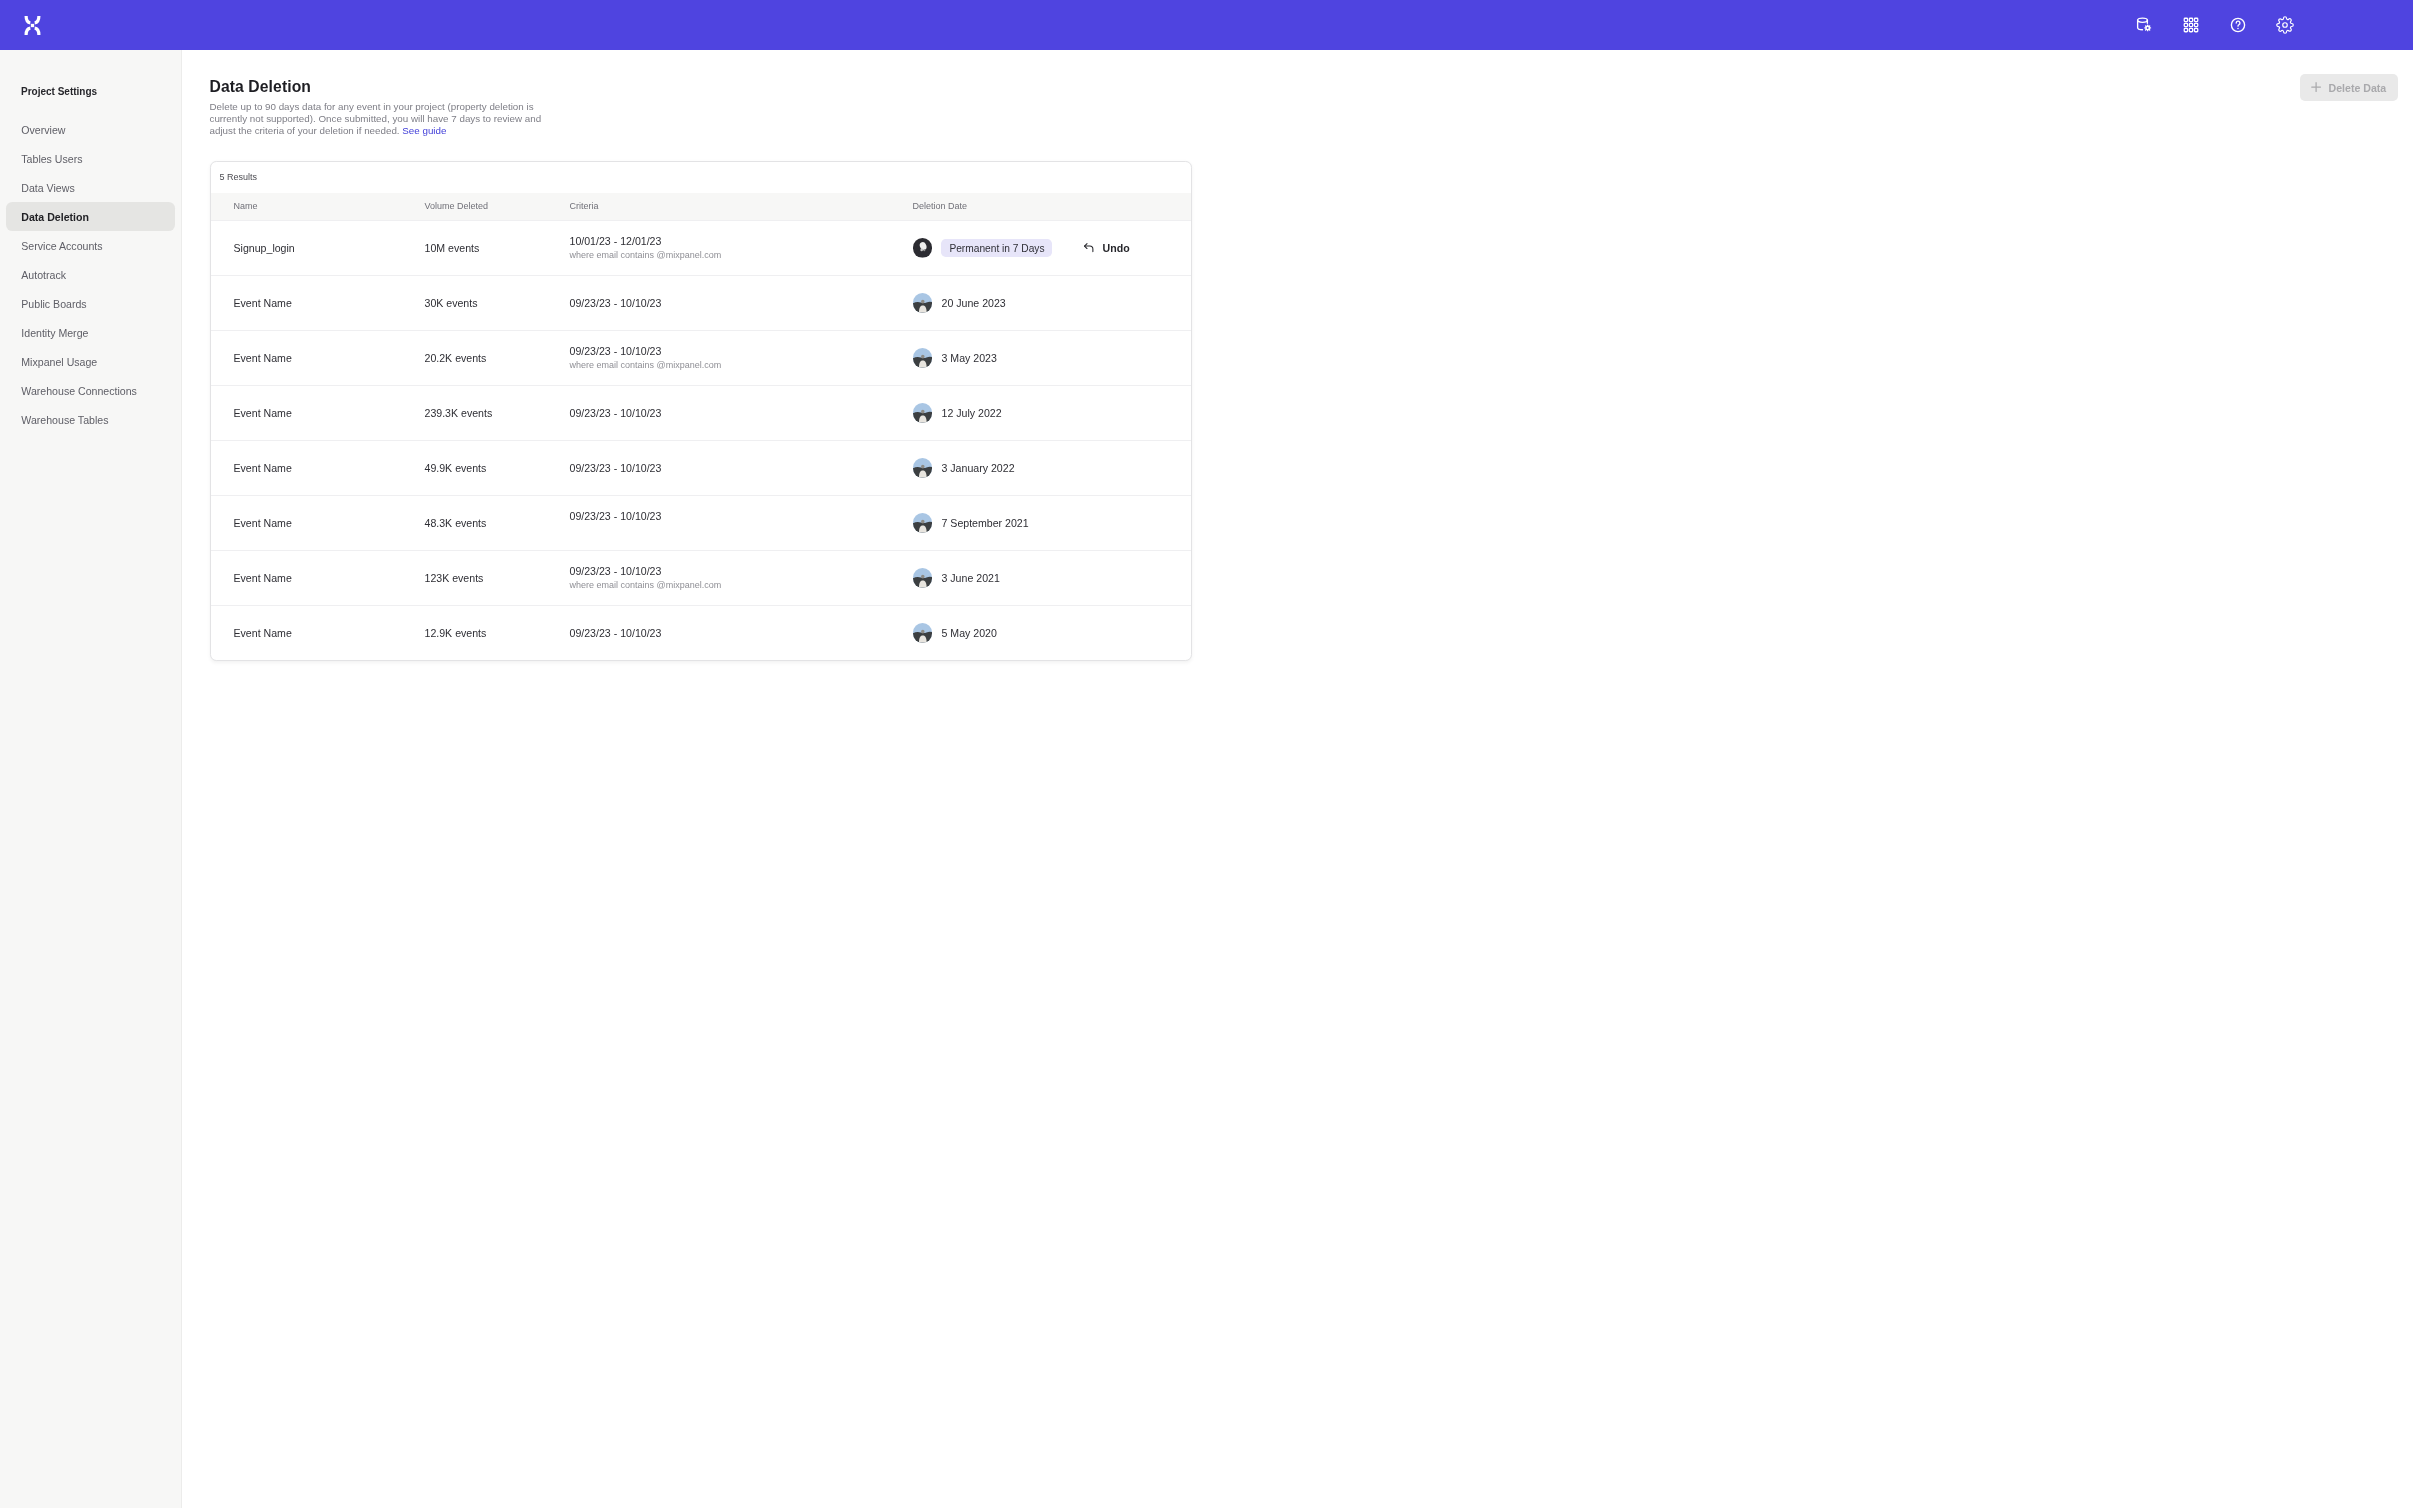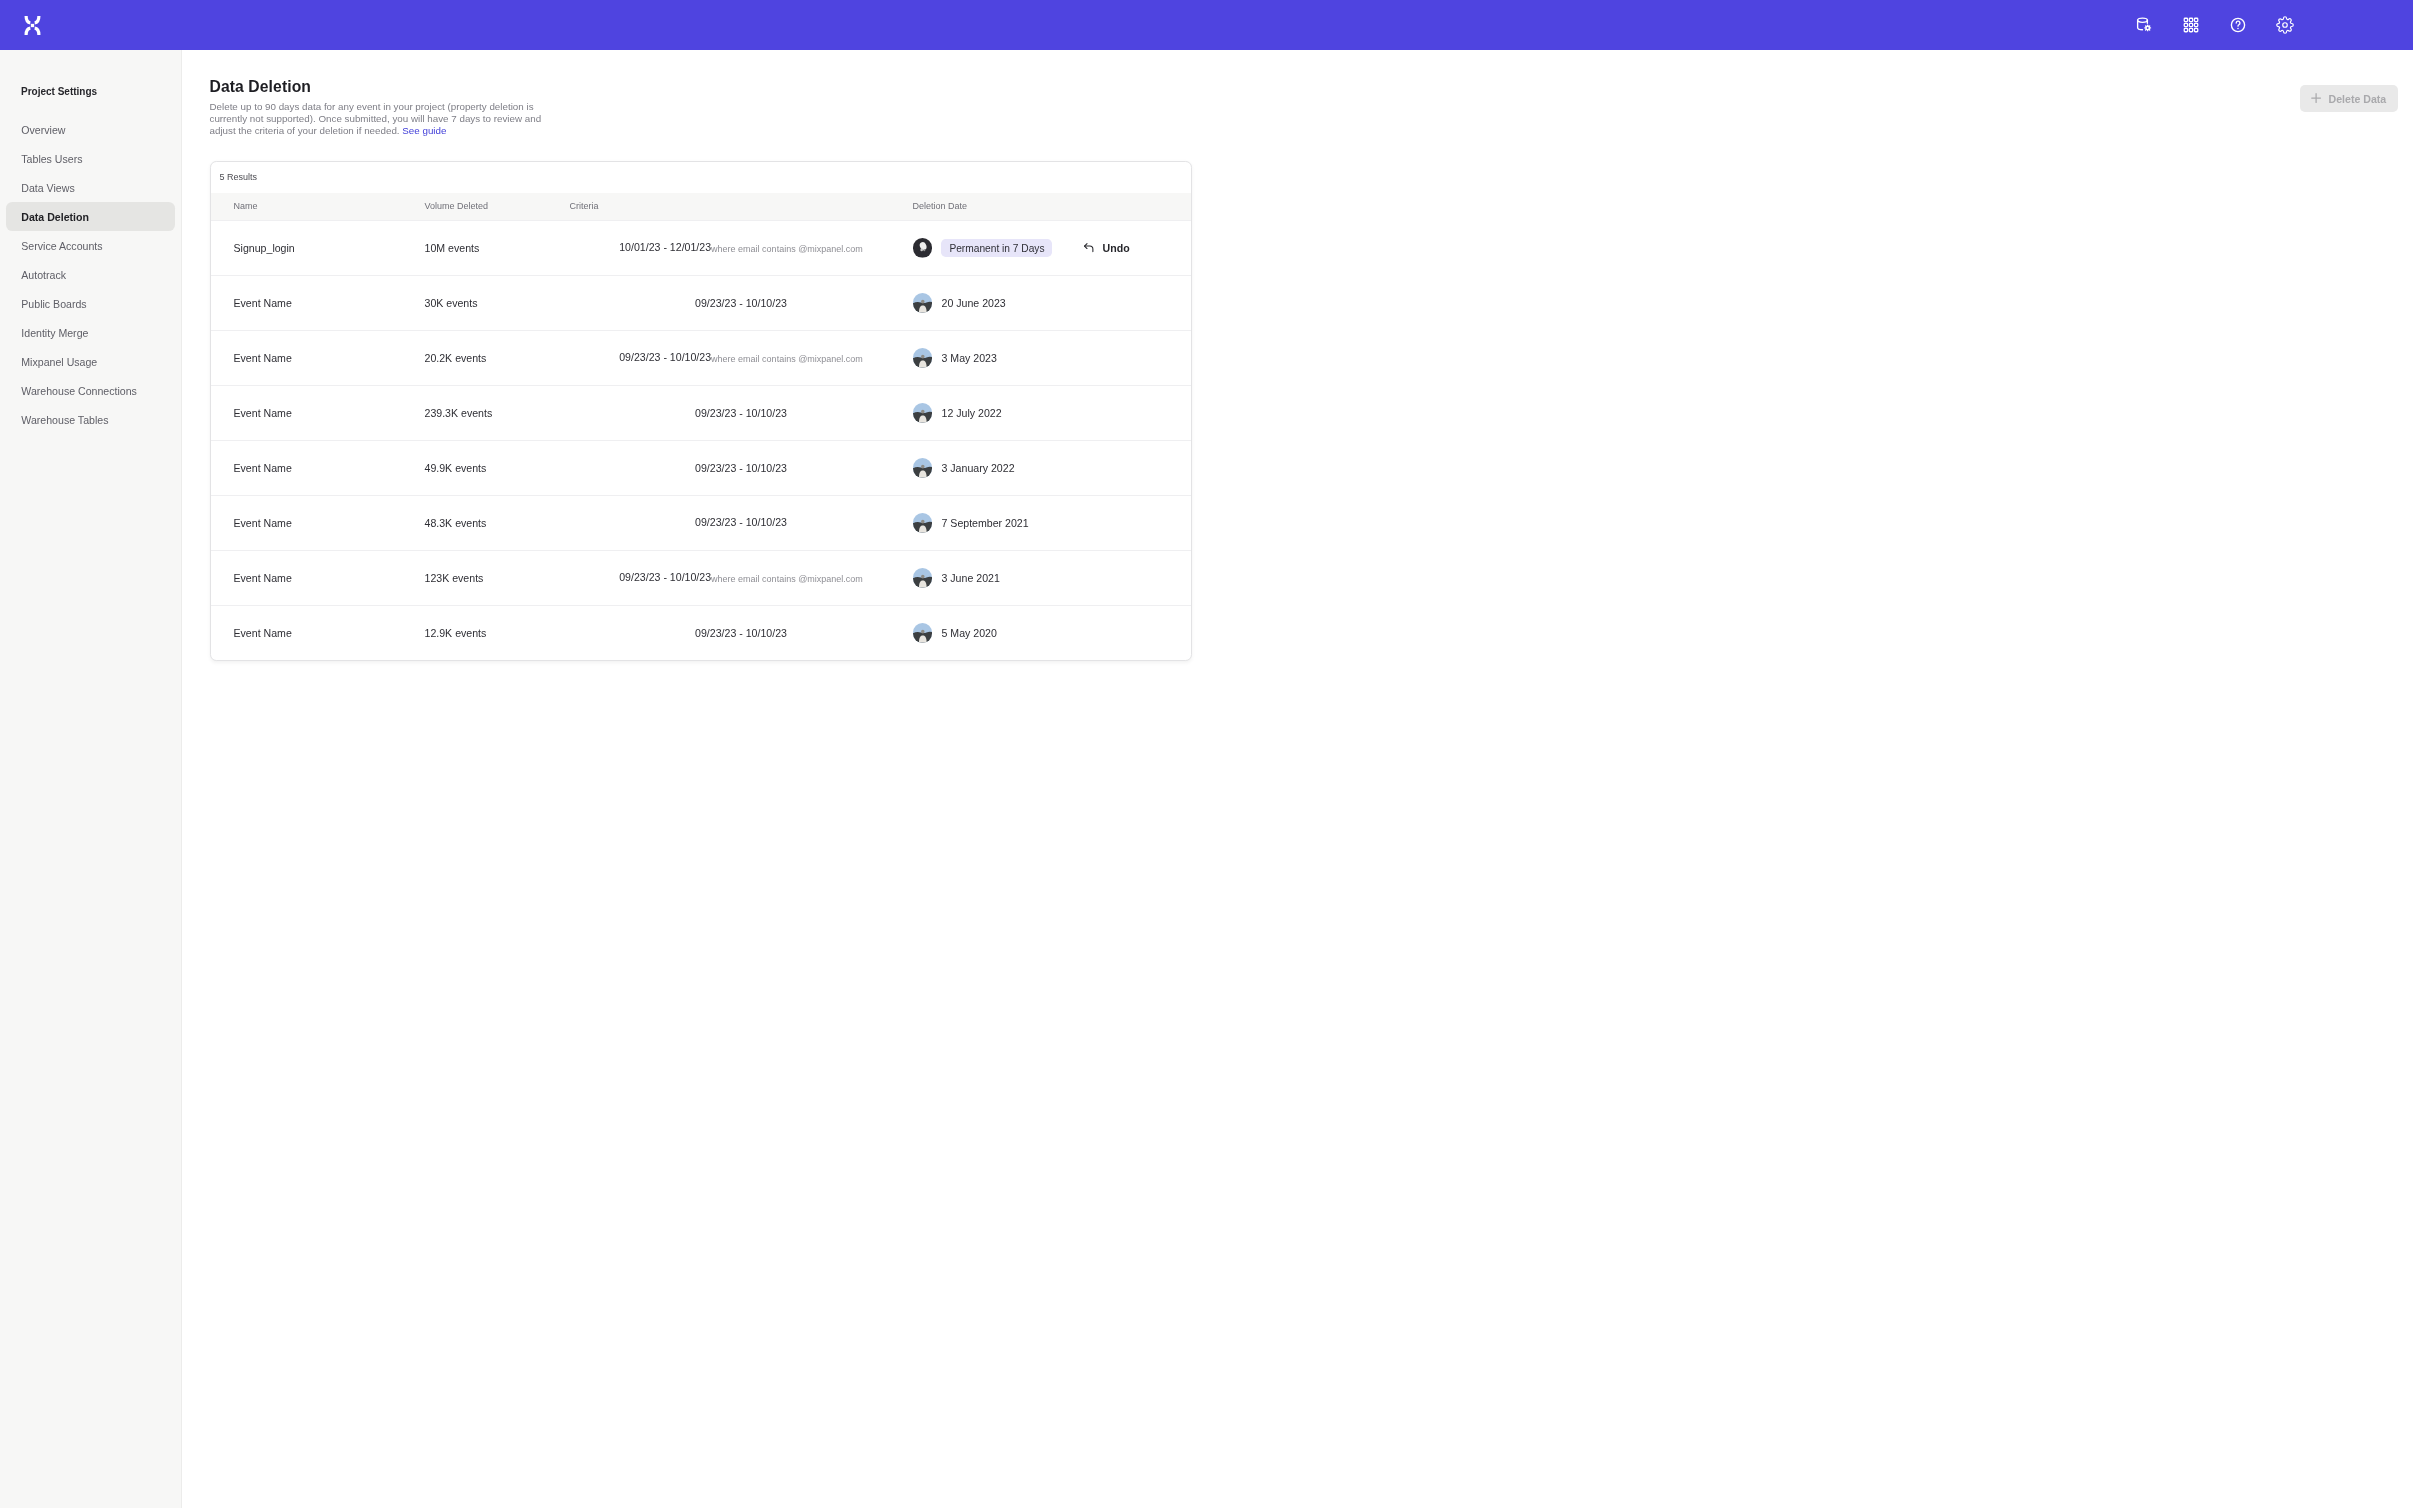--- a/index.html
+++ b/index.html
@@ -36,41 +36,41 @@
   }
   .nav-item.active{ background:#E5E5E3; color:#222226; font-weight:600; }
 
   
   .main{ position:absolute; top:50px; left:182px; right:0; bottom:0; background:#fff; }
   .page-header{ position:relative; padding:27.5px 15px 0 27.5px; }
   .page-title{ margin:0; font-size:15.7px; font-weight:700; color:#1E1E23; letter-spacing:0.1px; }
   .page-desc{ margin:5.5px 0 0; width:350px; font-size:9.8px; line-height:12px; color:#7E7E86; }
   .page-desc a{ color:var(--link,#4340D9); text-decoration:none; cursor:pointer; }
   .delete-btn{
-    position:absolute; top:35px; right:15px; height:27px; padding:0 11.8px;
+    position:absolute; top:24px; right:15px; height:27px; padding:0 11.8px;
     display:flex; align-items:center; gap:7px;
     background:#E9E9E9; border:0; border-radius:5px;
     font-family:inherit; font-size:10.6px; font-weight:600; color:#A9A9AC; cursor:default;
   }
   .delete-btn svg{ width:10.2px; height:10.2px; display:block; }
 
   
   .card{
     margin:23.6px 15px 0 27.5px; width:982px;
     background:#fff; border:0.8px solid #E3E3E5; border-radius:6.3px;
     box-shadow:0 1.6px 3.9px rgba(0,0,0,.05); overflow:hidden;
   }
   .card-toolbar{ height:31px; display:flex; align-items:center; padding:0 9px; font-size:9px; color:#4B4B51; }
   .thead, .tr{
     display:grid; grid-template-columns:191px 145px 343px 1fr;
     padding-left:23px; align-items:center;
   }
   .thead{ height:27.5px; background:#F7F7F6; font-size:9px; color:#707078; }
   .tr{ height:55px; border-top:0.8px solid #EFEFF1; font-size:10.6px; color:#2E2E34; }
-  .cell-criteria{ display:flex; flex-direction:row; justify-content:center; }
+  .cell-criteria{ display:flex; flex-direction:column; justify-content:center; }
   .criteria-sub{ margin-top:3.1px; min-height:11px; font-size:9px; color:#8F8F95; }
   .cell-del{ display:flex; align-items:center; gap:9.4px; }
   .avatar{ width:19.6px; height:19.6px; border-radius:50%; overflow:hidden; flex:none; }
   .avatar svg{ width:100%; height:100%; display:block; }
   .badge{ background:var(--badge,#E7E5F9); color:#2F2F36; font-size:10.2px; padding:3.9px 7.9px; border-radius:4.7px; white-space:nowrap; }
   .undo-btn{
     margin-left:20.4px; display:flex; align-items:center; gap:7px;
     background:none; border:0; padding:0; cursor:pointer;
     font-family:inherit; font-size:10.6px; font-weight:600; color:#26262B;
   }

